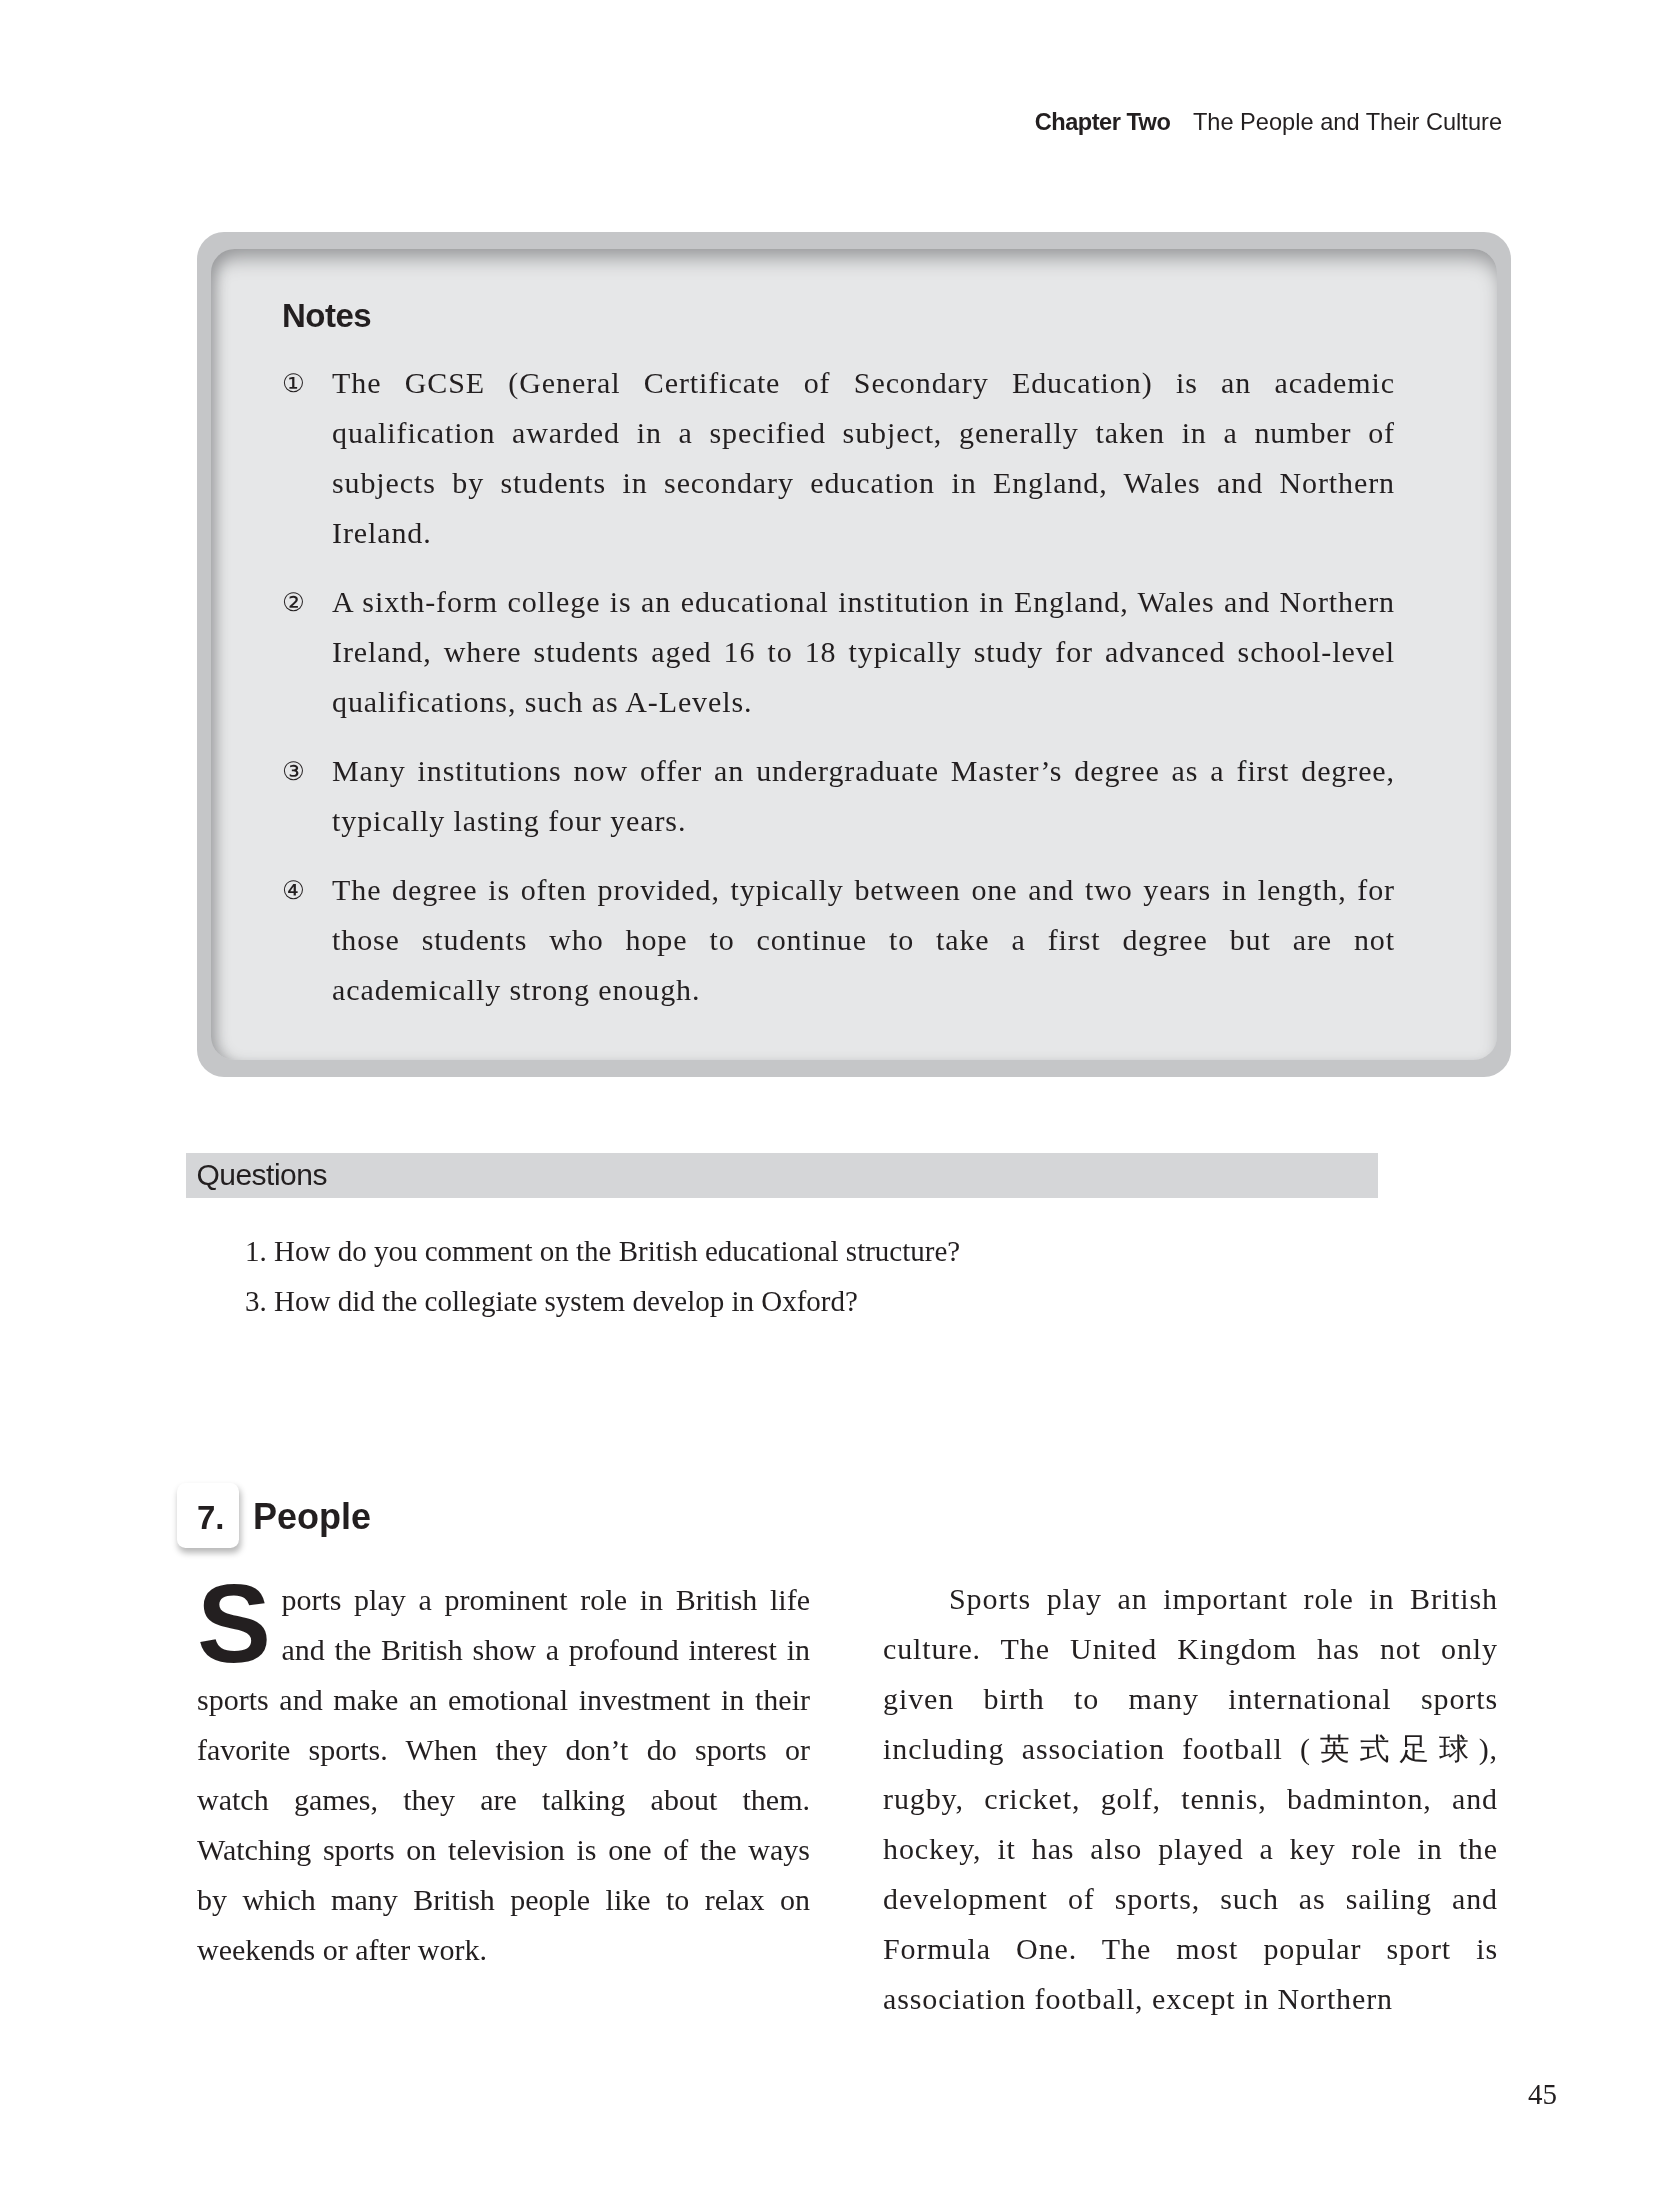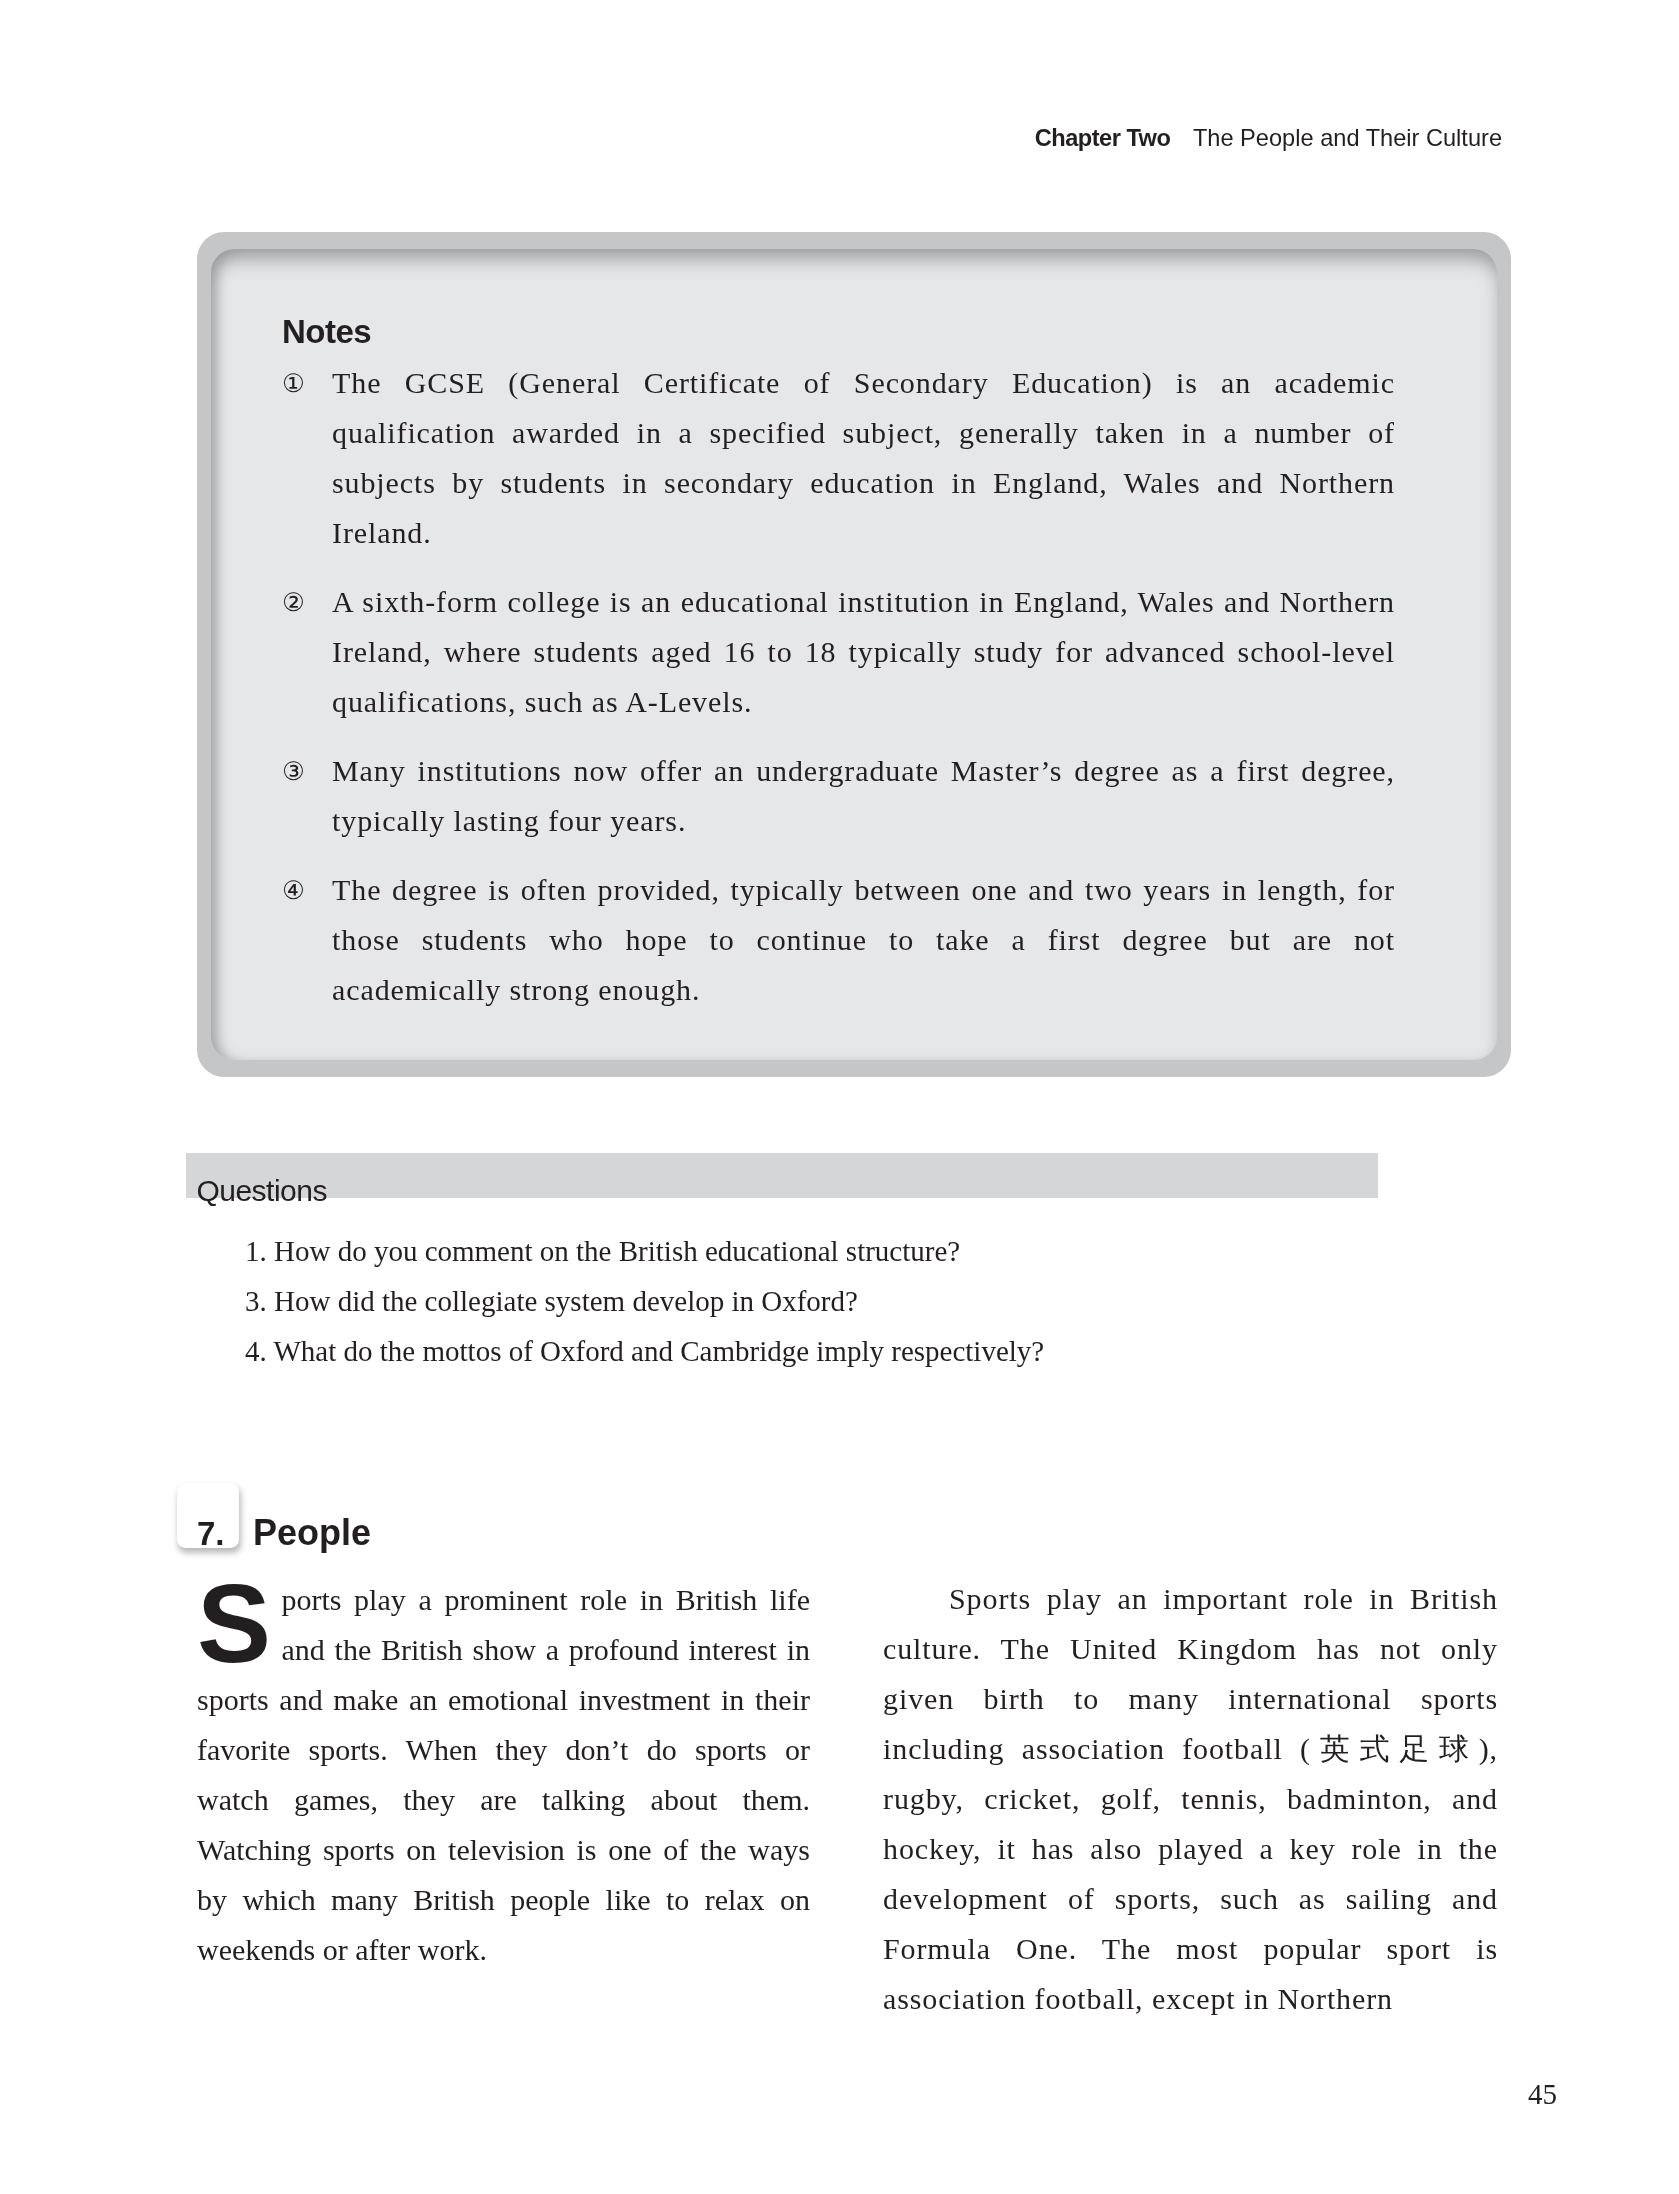--- a/index.html
+++ b/index.html
@@ -1,17 +1,17 @@
 <!DOCTYPE html>
 <html style="font-size:7.5px"><head>
 <meta charset="utf-8">
 <style>
   html, body { margin: 0; padding: 0; background: #ffffff; }
   body { width: 1680px; height: 2194px; position: relative; overflow: hidden; color: #231f20; }
-  .sans { font-family: "Liberation Sans", "DejaVu Sans", sans-serif; margin-top: 16px; }
+  .sans { font-family: "Liberation Sans", "DejaVu Sans", sans-serif; }
   .serif { font-family: "Liberation Serif", "DejaVu Serif", serif; }
 
   .running-head { position: absolute; top: 109px; right: 178px; font-size: 23.6px; white-space: nowrap; }
   .running-head .chap { font-weight: bold; margin-right: 22.6px; letter-spacing: -0.5px; }
 
   .notes-outer { position: absolute; left: 197px; top: 232px; width: 1314px; height: 845px;
     background: #c5c6c8; border-radius: 27px; }
   .notes-inner { position: absolute; left: 14px; top: 17px; right: 14px; bottom: 17px;
     background: #e6e7e8; border-radius: 23.6px;
     box-shadow: inset 0 14px 19px -4.7px #9a9b9d, inset 10.4px 0 14px -5.7px #a5a6a8; }
@@ -70,21 +70,20 @@
     <span>The degree is often provided, typically between one and two years in length, for those students who hope to continue to take a first degree but are not academically strong enough.</span>
   </div>
 </div>
 
 <div class="questions-bar">
   <div class="questions-title sans">Questions</div>
 </div>
 <div class="questions-list serif">
   <div class="q-item">1. How do you comment on the British educational structure?</div>
   <div class="q-item">3. How did the collegiate system develop in Oxford?</div>
-  <div class="q-item">4. What do the mottos of Oxford and Cambridge imply respectively?</div>
 </div>
 
 <div class="section-num-box"></div>
 <div class="section-num sans">7.</div>
 <div class="section-title sans">People</div>
 
 <div class="col-left serif">
   <span class="dropcap">S</span><span>ports play a prominent role in British life and the British show a profound interest in sports and make an emotional investment in their favorite sports. When they don’t do sports or watch games, they are talking about them. Watching sports on television is one of the ways by which many British people like to relax on weekends or after work.</span>
 </div>
 

